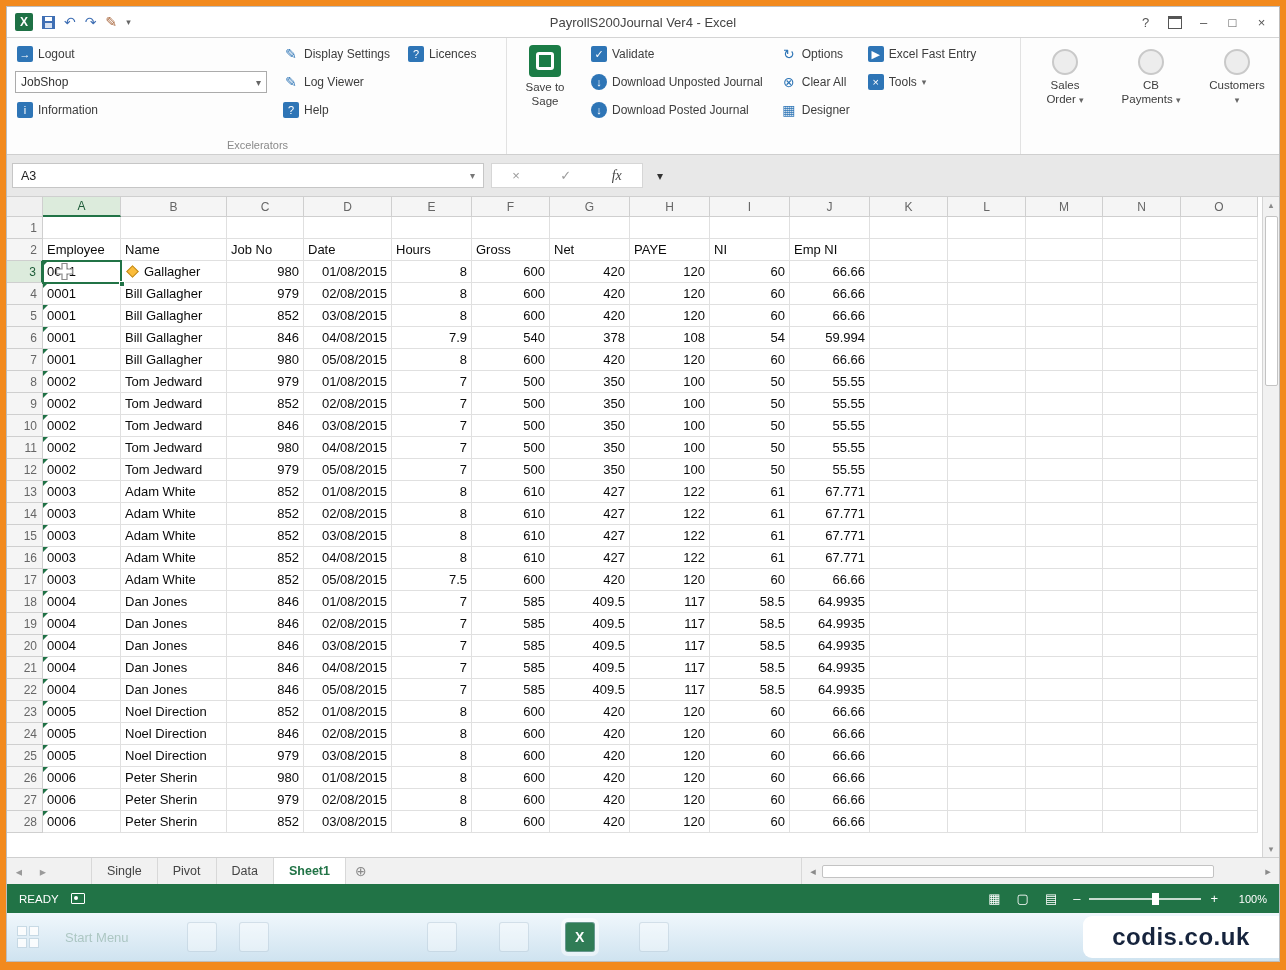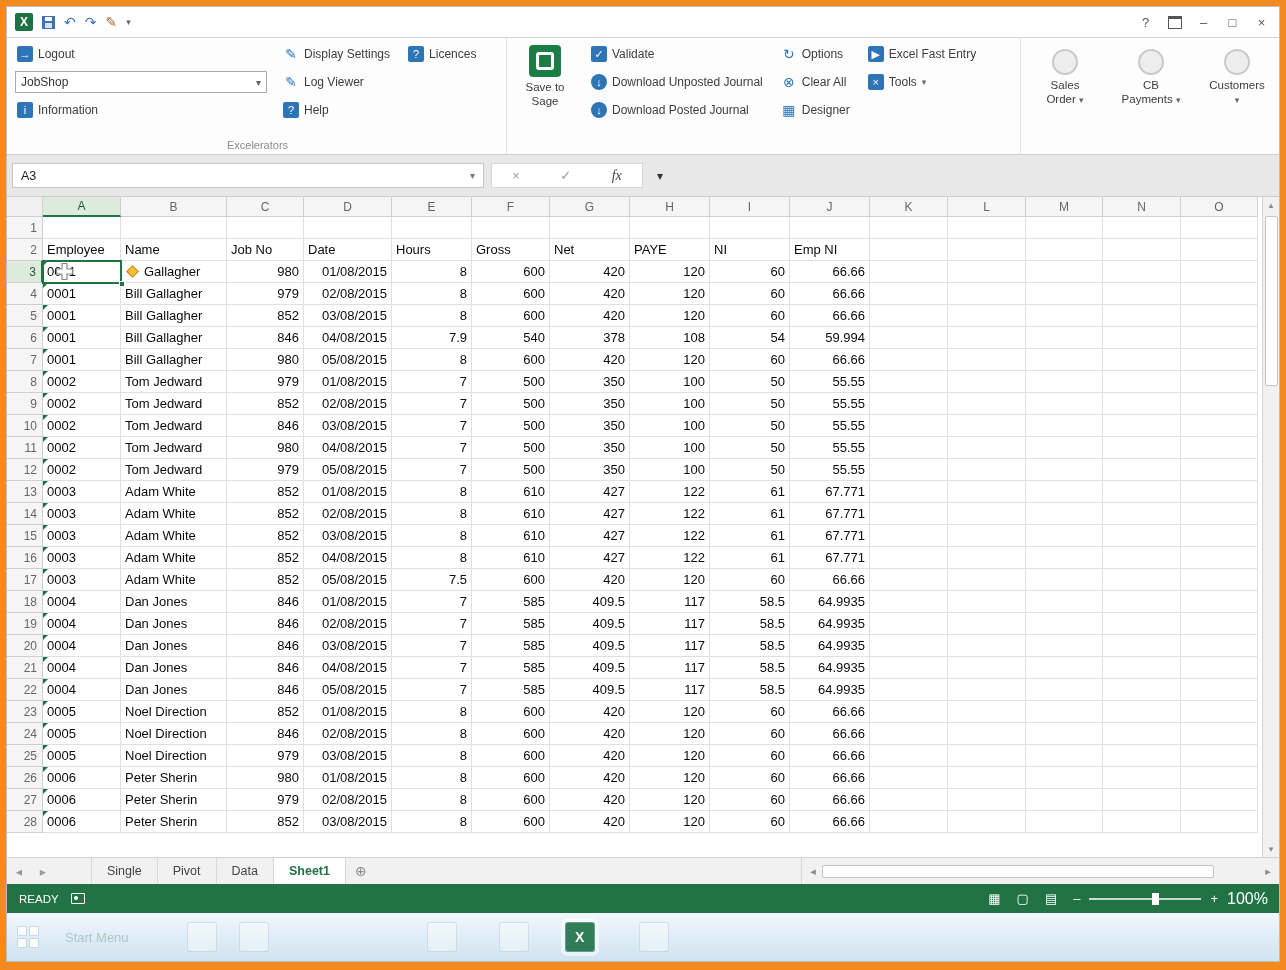--- a/index.html
+++ b/index.html
@@ -99,21 +99,21 @@
 .statusbar{height:29px;background:#217346;color:#fff;display:flex;align-items:center;padding:0 12px;font-size:11.5px;flex:none;}
 .sb-left{display:flex;align-items:center;gap:12px;}
 .macro-ic{width:14px;height:11px;border:1px solid #fff;border-radius:1px;position:relative;display:inline-block;}
 .macro-ic::after{content:"";position:absolute;left:2px;top:2px;width:4px;height:4px;background:#fff;border-radius:50%;}
 .sb-right{margin-left:auto;display:flex;align-items:center;gap:16px;}
 .view-ic{font-size:13px;color:#fff;}
 .zoom{display:flex;align-items:center;gap:9px;}
 .zoom-sign{font-size:13px;}
 .zoom-track{width:112px;height:2px;background:rgba(255,255,255,.75);position:relative;}
 .zoom-thumb{position:absolute;left:56%;top:-5px;width:7px;height:12px;background:#fff;}
-.zoom-pct{width:40px;text-align:right;font-size:16px;}
+.zoom-pct{width:40px;text-align:right;font-size:11px;}
 
 
 .taskbar{height:48px;background:linear-gradient(#f0f7fc,#cfe3f0);position:relative;display:flex;align-items:center;padding-left:10px;flex:none;}
 .winflag{display:grid;grid-template-columns:10px 10px;gap:2px;opacity:.85;}
 .winflag span{width:10px;height:10px;background:#fff;border:1px solid #c3d6e2;}
 .ghost{color:#4d7f63;opacity:.35;font-size:13px;margin-left:26px;}
 .tb-ic{width:30px;height:30px;border-radius:3px;background:rgba(255,255,255,.55);border:1px solid rgba(150,175,195,.5);opacity:.65;flex:none;}
 .tb-ic.excel{background:#1e7145;color:#fff;display:flex;align-items:center;justify-content:center;font-weight:bold;font-size:14px;opacity:.9;box-shadow:0 0 0 4px rgba(255,255,255,.55);}
 .codis{position:absolute;right:0;top:3px;bottom:3px;width:196px;background:#fff;border-radius:9px 0 0 9px;display:flex;align-items:center;justify-content:center;font-size:24px;font-weight:bold;color:#16243d;letter-spacing:.5px;}
 </style>
@@ -125,20 +125,21 @@
 
   <div class="titlebar">
     <div class="qat">
       <span class="xl-logo">X</span>
       <span class="ic-save"></span>
       <span class="qbtn">↶</span>
       <span class="qbtn">↷</span>
       <span class="qbtn brush">✎</span>
       <span class="arrsm">▾</span>
     </div>
+    <div class="title">PayrollS200Journal Ver4 - Excel</div>
     <div class="wctrl">
       <span class="wbtn">?</span>
       <span class="wbtn ribbonopt"></span>
       <span class="wbtn">–</span>
       <span class="wbtn">□</span>
       <span class="wbtn">×</span>
     </div>
   </div>
 
 
@@ -845,16 +846,17 @@
           <span></span>
           <span></span>
         </span>
     <span class="ghost">Start Menu</span>
     <span class="tb-ic" style="margin-left:58px"></span>
     <span class="tb-ic" style="margin-left:22px"></span>
     <span class="tb-ic" style="margin-left:158px"></span>
     <span class="tb-ic" style="margin-left:42px"></span>
     <span class="tb-ic excel" style="margin-left:36px">X</span>
     <span class="tb-ic" style="margin-left:44px"></span>
+    <div class="codis">codis.co.uk</div>
   </div>
 
 </div>
 </div>
 
 </body></html>

